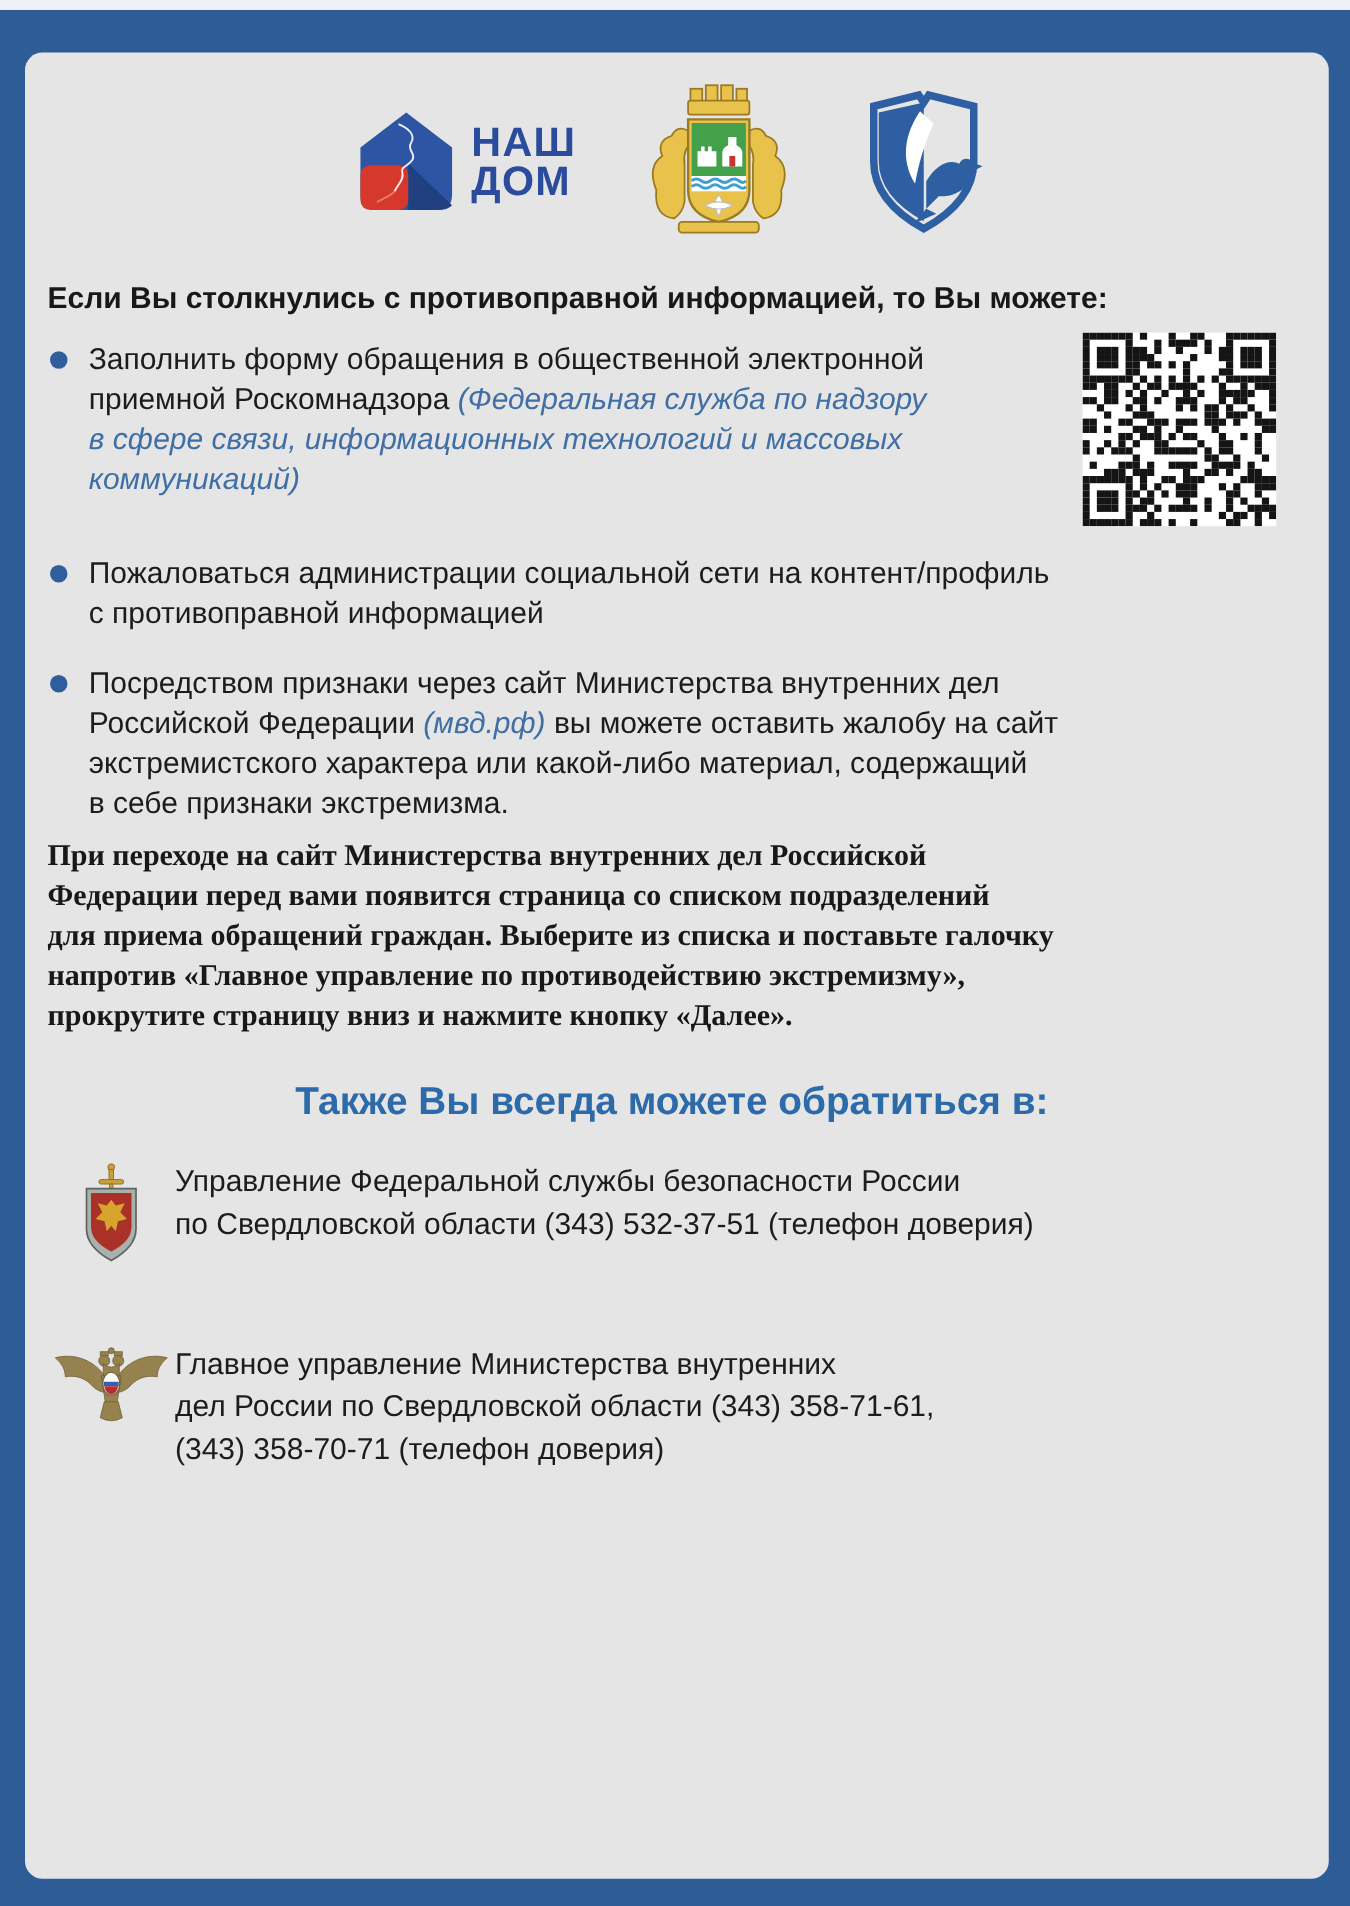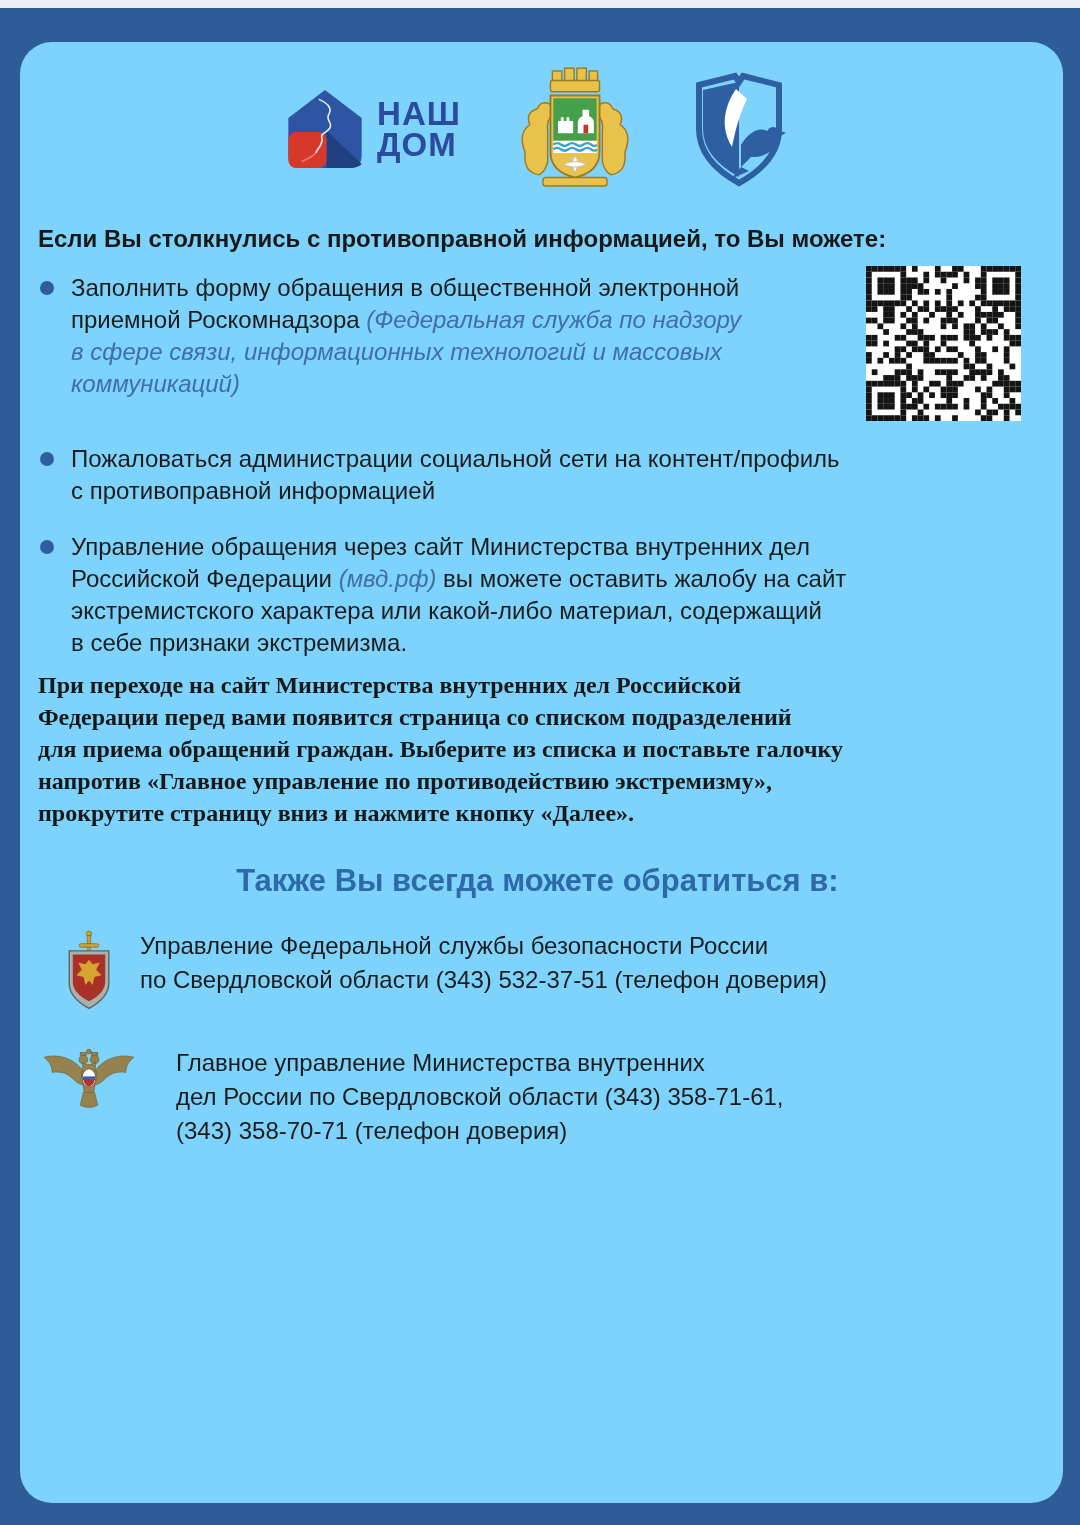--- a/index.html
+++ b/index.html
@@ -7,21 +7,21 @@
   body {
     width:1080px; height:1525px;
     background:#2e5c97;
     position:relative;
     font-family:"Liberation Sans","DejaVu Sans",sans-serif;
     overflow:hidden;
   }
   .top-strip { position:absolute; top:0; left:0; right:0; height:8px; background:#edf0f4; }
   .card {
     position:absolute; left:20px; top:42px; right:17px; bottom:22px;
-    background:#7dd3fc; border-radius:32px;
+    background:#e5e5e5; border-radius:14px;
     padding:26px 26px 18px 18px;
     overflow:hidden;
   }
   
   .logos { display:flex; justify-content:center; align-items:center; gap:48px; height:122px; }
   .logo-nashdom { display:flex; align-items:center; gap:13px; }
   .nashdom-text { color:#2b4b9c; font-weight:800; font-size:33px; line-height:0.95; letter-spacing:1px; }
   
   h1 { font-size:24px; font-weight:700; color:#181818; margin:34px 0 0 0; line-height:30px; }
   .bullet-row { position:relative; padding-left:33px; margin-top:22px; }
@@ -29,21 +29,21 @@
   .bullet-row.b3 { margin-top:24px; }
   .dot { position:absolute; left:2px; top:9px; width:14px; height:14px; border-radius:50%; background:#2e5f9c; }
   .bullet-row p { margin:0; font-size:24px; line-height:32px; color:#1c1c1c; white-space:pre-line; }
   .hl { color:#3f6fa5; font-style:italic; }
   .with-qr { display:flex; align-items:flex-start; }
   .with-qr p { flex:0 0 auto; }
   .qr { margin-left:auto; margin-right:16px; width:155px; height:155px; margin-top:-6px; background:#fff; }
   .para { margin:10px 0 0 0; font-size:24px; line-height:32px; font-weight:700; color:#181818; white-space:pre-line;font-family:Liberation Serif, serif; }
   h2 { margin:34px 0 0 0; font-size:31px; font-weight:800; color:#2d6aa9; line-height:36px;text-align:center; }
   .contact { display:flex; margin-top:30px; align-items:flex-start; }
-  .contact.second { margin-top:31px;gap:36px; }
+  .contact.second { margin-top:60px; }
   .cicon { flex:0 0 102px; width:102px; display:flex; justify-content:center; }
   .contact p { margin:0; font-size:24px; line-height:34px; color:#1c1c1c; white-space:pre-line; }
 </style>
 </head>
 <body>
 
 <div class="top-strip"></div>
 
 <div class="card">
 
@@ -478,21 +478,21 @@
   </div>
 
   <div class="bullet-row">
     <span class="dot"></span>
     <p><span>Пожаловаться администрации социальной сети на контент/профиль
 с противоправной информацией</span><span class="hl"></span><span></span></p>
   </div>
 
   <div class="bullet-row b3">
     <span class="dot"></span>
-    <p><span>Управление обращения через сайт Министерства внутренних дел
+    <p><span>Посредством признаки через сайт Министерства внутренних дел
 Российской Федерации </span><span class="hl">(мвд.рф)</span><span> вы можете оставить жалобу на сайт
 экстремистского характера или какой-либо материал, содержащий
 в себе признаки экстремизма.</span></p>
   </div>
 
   <p class="para">При переходе на сайт Министерства внутренних дел Российской
 Федерации перед вами появится страница со списком подразделений
 для приема обращений граждан. Выберите из списка и поставьте галочку
 напротив «Главное управление по противодействию экстремизму»,
 прокрутите страницу вниз и нажмите кнопку «Далее».</p>

